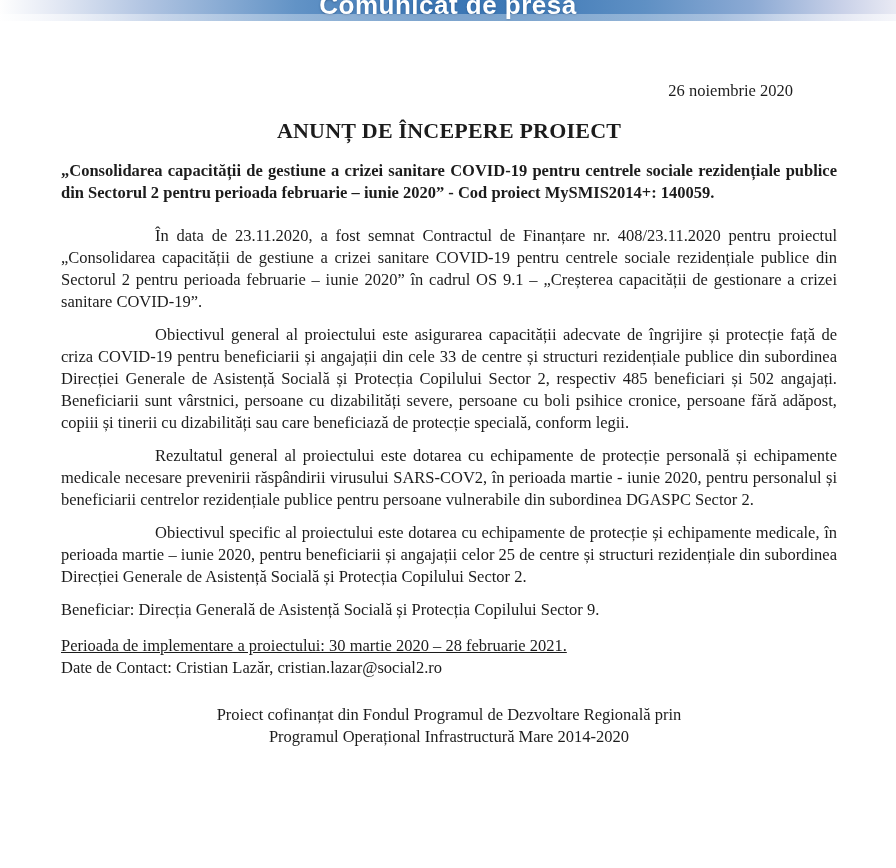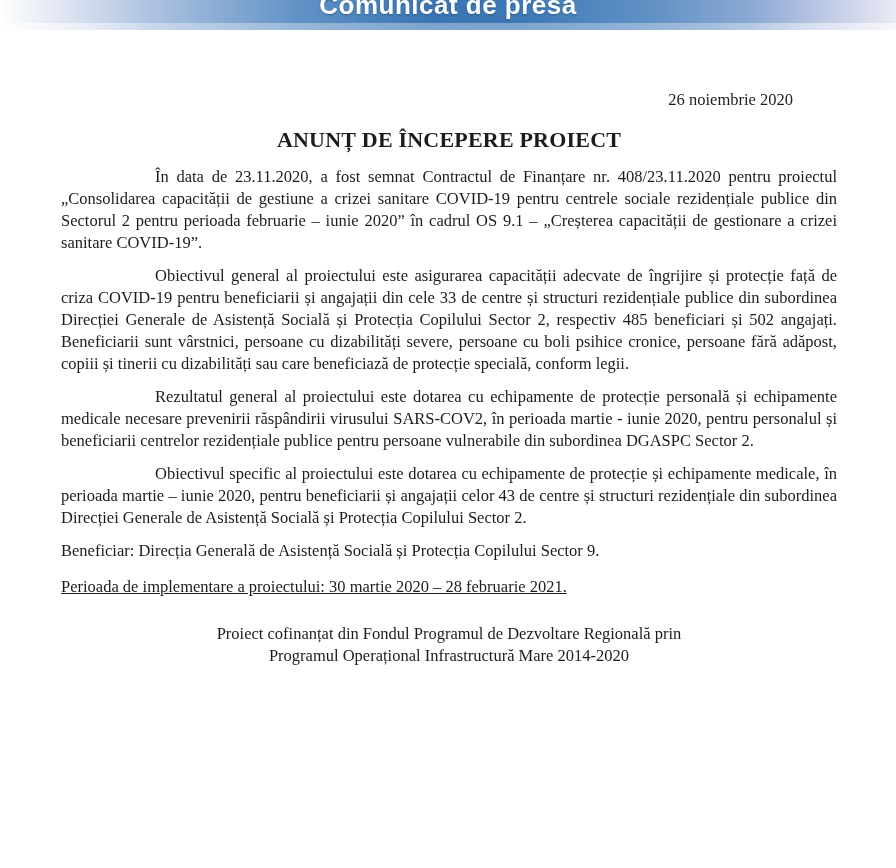--- a/index.html
+++ b/index.html
@@ -10,21 +10,21 @@
     width: 896px;
     height: 868px;
     overflow: hidden;
     background: #ffffff;
     font-family: "Liberation Serif", serif;
     color: #1c1c1c;
   }
   
   .banner {
     position: relative;
-    height: 30px;
+    height: 21px;
     overflow: hidden;
     background: linear-gradient(90deg,
       #fefefe 0%,
       #e4e9f4 6%,
       #b2c5e2 16%,
       #6293c6 33%,
       #3b76b4 48%,
       #3e79b6 58%,
       #5f90c4 72%,
       #8caad4 84%,
@@ -79,21 +79,21 @@
     margin: 18px 0 0 0;
     font-weight: bold;
     text-align: justify;
   }
   .para {
     margin: 11px 0 0 0;
     text-align: justify;
     text-indent: 94px;
   }
   .para-first {
-    margin-top: 12px;
+    margin-top: 21px;
   }
   .plain-line {
     margin: 11px 0 0 0;
   }
   .value-para {
     margin: 18px 0 0 0;
     text-align: justify;
   }
   .period-line {
     margin: 14px 0 0 0;
@@ -117,34 +117,36 @@
 <header class="banner">
   <div class="banner-title">Comunicat de presă</div>
 </header>
 
 <main class="page">
 
   <p class="date-line">26 noiembrie 2020</p>
 
   <h1 class="doc-heading">ANUNȚ DE ÎNCEPERE PROIECT</h1>
 
+  <p class="project-title">„Consolidarea capacității de gestiune a crizei sanitare COVID-19 pentru centrele sociale rezidențiale publice din Sectorul 2 pentru perioada februarie – iunie 2020” - Cod proiect MySMIS2014+: 140059.</p>
 
   <p class="para para-first">În data de 23.11.2020, a fost semnat Contractul de Finanțare nr. 408/23.11.2020 pentru proiectul „Consolidarea capacității de gestiune a crizei sanitare COVID-19 pentru centrele sociale rezidențiale publice din Sectorul 2 pentru perioada februarie – iunie 2020” în cadrul OS 9.1 – „Creșterea capacității de gestionare a crizei sanitare COVID-19”.</p>
 
   <p class="para">Obiectivul general al proiectului este asigurarea capacității adecvate de îngrijire și protecție față de criza COVID-19 pentru beneficiarii și angajații din cele 33 de centre și structuri rezidențiale publice din subordinea Direcției Generale de Asistență Socială și Protecția Copilului Sector 2, respectiv 485 beneficiari și 502 angajați. Beneficiarii sunt vârstnici, persoane cu dizabilități severe, persoane cu boli psihice cronice, persoane fără adăpost, copiii și tinerii cu dizabilități sau care beneficiază de protecție specială, conform legii.</p>
 
   <p class="para">Rezultatul general al proiectului este dotarea cu echipamente de protecție personală și echipamente medicale necesare prevenirii răspândirii virusului SARS-COV2, în perioada martie - iunie 2020, pentru personalul și beneficiarii centrelor rezidențiale publice pentru persoane vulnerabile din subordinea DGASPC Sector 2.</p>
 
-  <p class="para">Obiectivul specific al proiectului este dotarea cu echipamente de protecție și echipamente medicale, în perioada martie – iunie 2020, pentru beneficiarii și angajații celor 43 de centre și structuri rezidențiale din subordinea Direcției Generale de Asistență Socială și Protecția Copilului Sector 2.</p>
+  <p class="para">Obiectivul specific al proiectului este dotarea cu echipamente de protecție și echipamente medicale, în perioada martie – iunie 2020, pentru beneficiarii și angajații celor 25 de centre și structuri rezidențiale din subordinea Direcției Generale de Asistență Socială și Protecția Copilului Sector 2.</p>
 
 
   <p class="plain-line">Beneficiar: Direcția Generală de Asistență Socială și Protecția Copilului Sector 9.</p>
 
 
   <p class="period-line">Perioada de implementare a proiectului: 30 martie 2020 – 28 februarie 2021.</p>
 
+  <p class="contact-line">Date de Contact: Cristian Lazăr, cristian.lazar@social2.ro</p>
 
   <footer class="doc-footer">
     <p class="line">Proiect cofinanțat din Fondul Programul de Dezvoltare Regională prin</p>
     <p class="line">Programul Operațional Infrastructură Mare 2014-2020</p>
   </footer>
 
 </main>
 
 </body></html>

